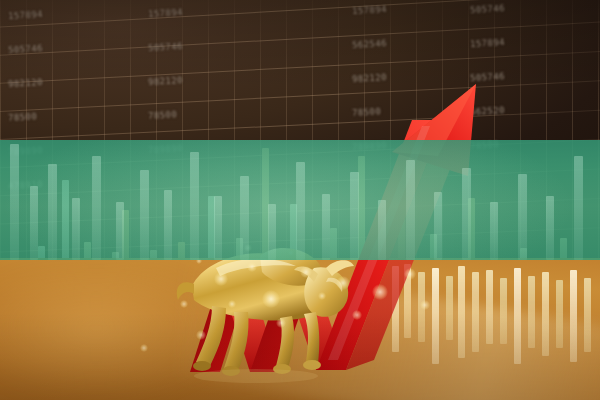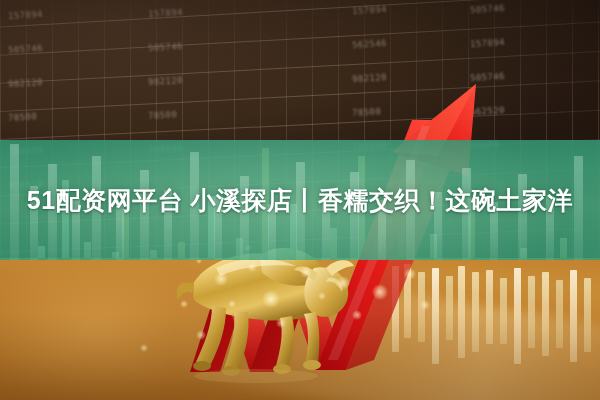--- a/index.html
+++ b/index.html
@@ -353,17 +353,16 @@
         <div class="bstripe" style="left: 462px; width: 9px; height: 92px;"></div>
         <div class="bstripe" style="left: 490px; width: 8px; height: 58px;"></div>
         <div class="bstripe" style="left: 518px; width: 9px; height: 86px;"></div>
         <div class="bstripe" style="left: 546px; width: 8px; height: 64px;"></div>
         <div class="bstripe" style="left: 574px; width: 9px; height: 104px;"></div>
       </div>
     <div class="band-soft"></div>
   </div>
 
   <div class="headline">
-    <div class="hl-line">51配资网平台 小溪探店丨香糯交织！这碗土家洋</div>
   </div>
 
   <div class="noise"></div>
 </div>
 
 </body></html>

